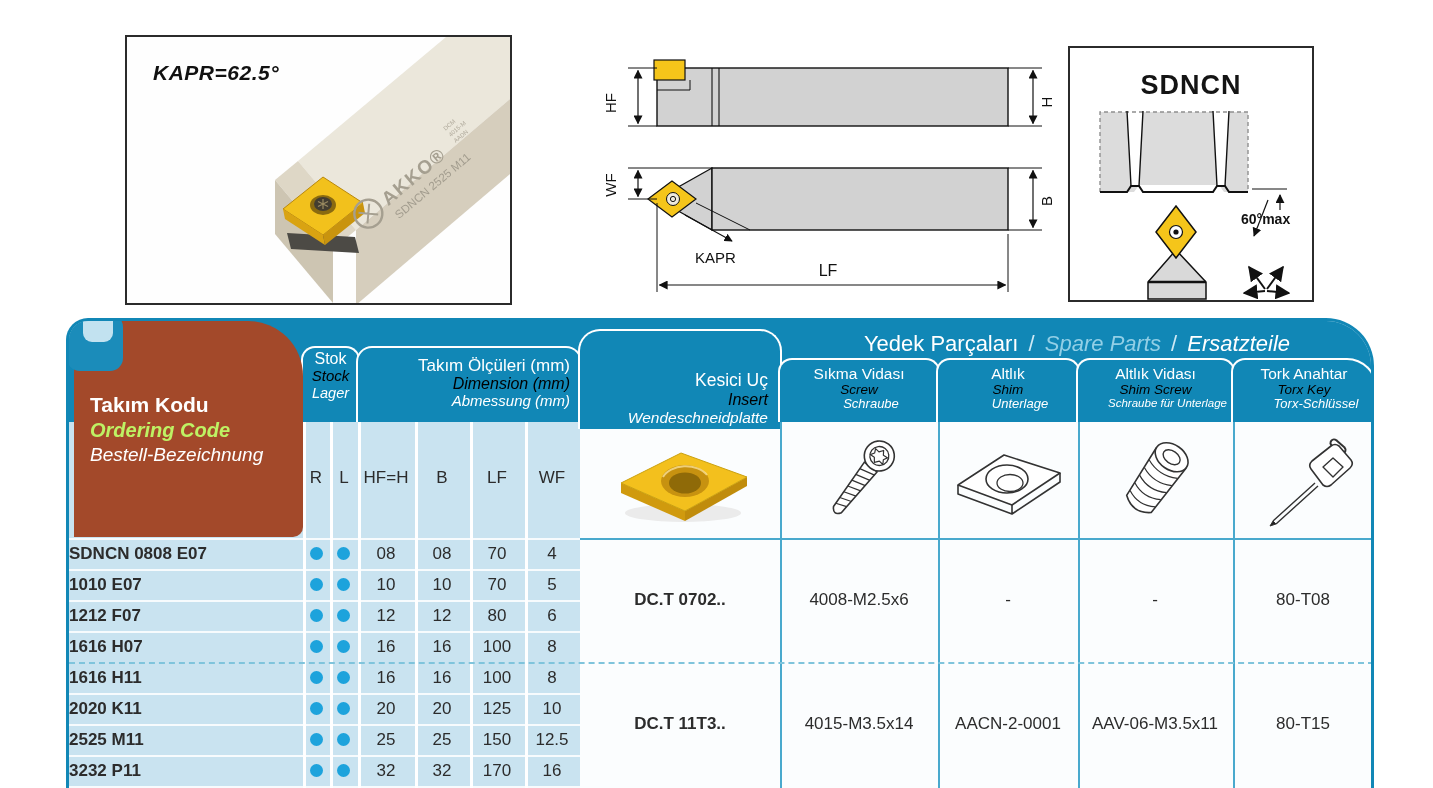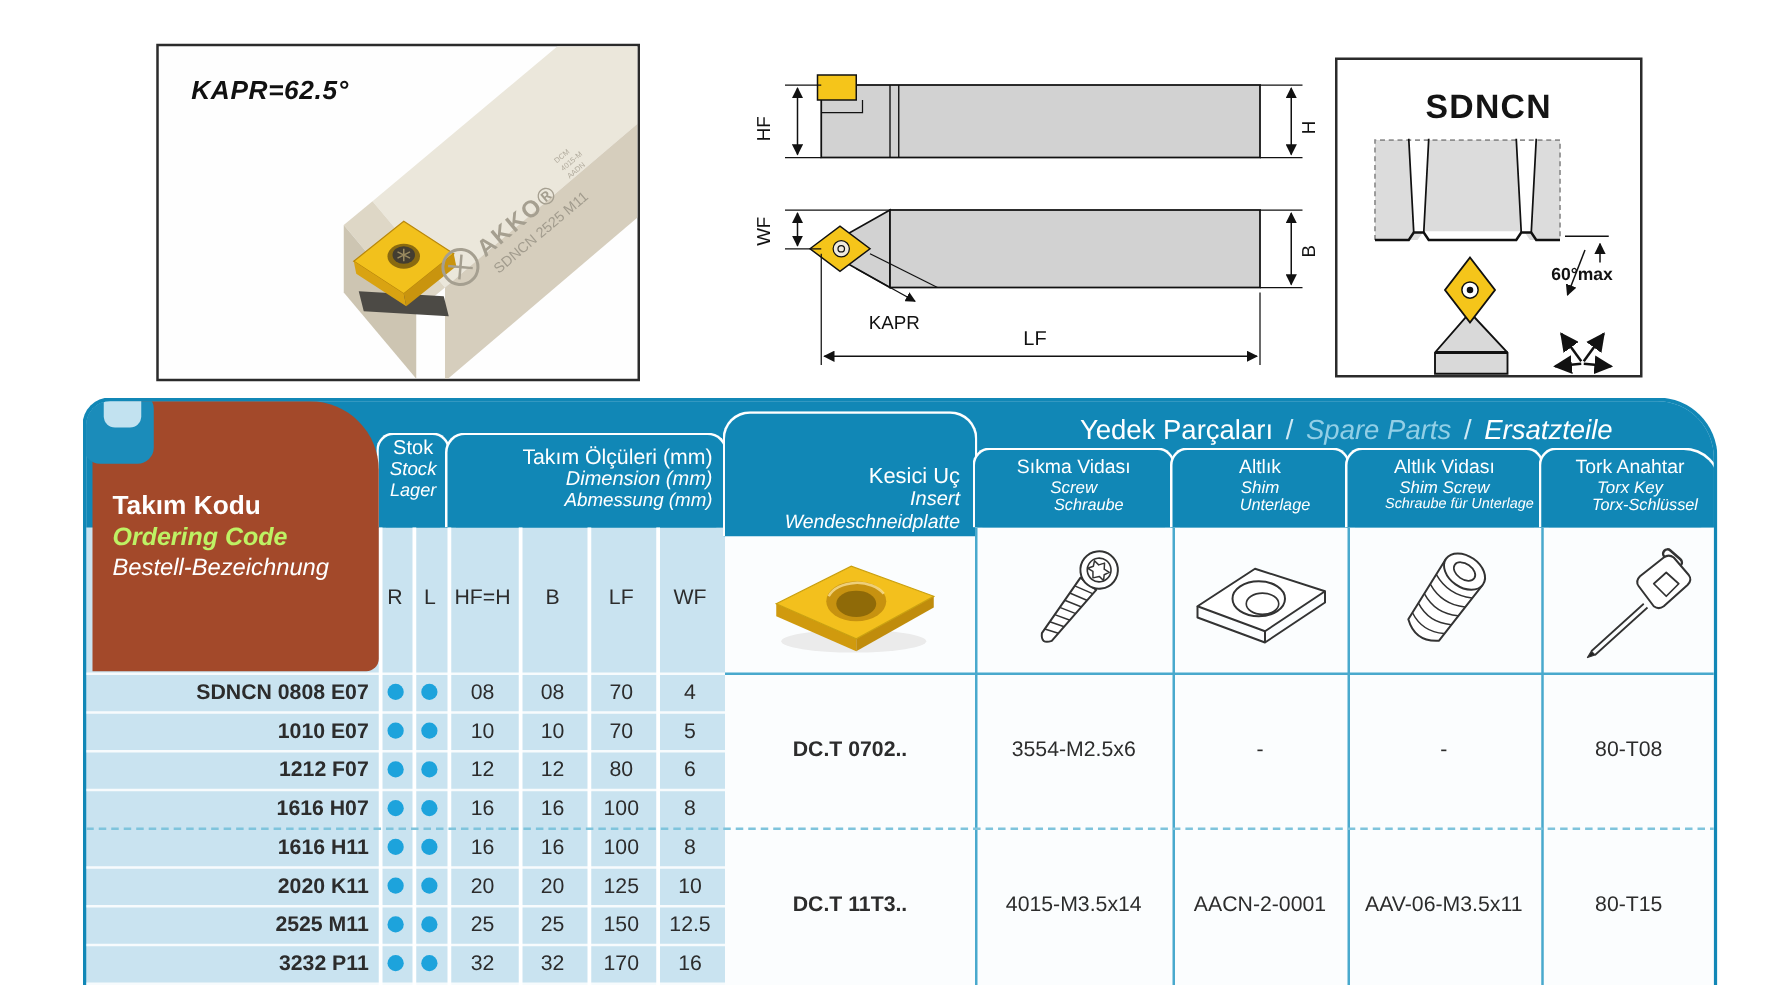--- a/index.html
+++ b/index.html
@@ -26,21 +26,21 @@
     background:#c9e3f0; border:3px solid #1187b6; border-bottom:none;
     border-radius:22px 48px 0 0; overflow:hidden; }
   .band { position:absolute; left:-3px; top:-3px; width:1308px; height:104px;
     background:#1187b6; border-radius:22px 48px 0 0; }
   .white-area { position:absolute; left:511px; top:101px; width:794px; height:369px;
     background:#fbfdfe; }
 
   .hdr-box { position:absolute; background:#1187b6; border:2px solid #fff; border-bottom:none;
     color:#fff; text-align:center; line-height:1.12; }
   .hdr-box .l1 { display:block; }
-  .hdr-box .l2 { display:block; font-style:italic; color:#ffffff; }
+  .hdr-box .l2 { display:block; font-style:italic; color:#000000; }
   .hdr-box .l3 { display:block; font-style:italic; }
   .hdr-stok   { left:232px; top:25px; width:59px; height:76px; border-radius:14px 14px 0 0; padding-top:2px; font-size:16px; }
   .hdr-stok .l2 { font-size:15px; } .hdr-stok .l3 { font-size:14.5px; }
   .hdr-dim    { left:287px; top:25px; width:226px; height:76px; border-radius:16px 16px 0 0; padding:8px 10px 0 0; font-size:17px; text-align:right; }
   .hdr-dim .l2 { font-size:16px; } .hdr-dim .l3 { font-size:15px; }
   .hdr-kesici { left:509px; top:8px; width:204px; height:100px; border-radius:22px 22px 0 0; padding:40px 12px 0 0; font-size:17.5px; text-align:right; }
   .hdr-kesici .l2 { font-size:16px; } .hdr-kesici .l3 { font-size:15.5px; }
   .hdr-sp { top:37px; height:64px; border-radius:14px 14px 0 0; padding-top:5px; font-size:15.5px; }
   .hdr-sp .l2 { font-size:13.5px; } .hdr-sp .l3 { font-size:13px;margin-left:24px; }
   .hdr-sp0 { left:709px; width:162px; }
@@ -69,21 +69,21 @@
   .vline-t { position:absolute; top:101px; bottom:0; width:2px; background:#49a9cd; }
   .hline-w { position:absolute; left:0; width:511px; height:2px; background:rgba(255,255,255,.85); }
   .hline-t { position:absolute; left:511px; width:794px; height:2px; background:#49a9cd; }
   .dash-div { position:absolute; left:0; width:1305px; top:341px; border-top:2px dashed #7fc4dc; z-index:2; }
 
   .sub-label { position:absolute; top:147px; transform:translateX(-50%); font-size:17px;
     color:#2c2c2c; }
 
   .t-row { position:absolute; left:0; width:511px; height:31px; }
   .t-code { position:absolute; left:0; top:0; width:226px; height:31px; line-height:31px;
-    text-align:right; font-size:17px; font-weight:700; color:#2c2c2c;padding-left:12px; }
+    font-size:17px; font-weight:700; color:#2c2c2c; }
   .dot { position:absolute; top:9px; width:13px; height:13px; border-radius:50%;
     background:#1da3dc; }
   .dot-r { left:241px; } .dot-l { left:268px; }
   .t-val { position:absolute; top:0; height:31px; line-height:31px; transform:translateX(-50%);
     font-size:17px; color:#2c2c2c; }
 
   .grp-val { position:absolute; transform:translate(-50%,-50%); font-size:17px; color:#2c2c2c;
     white-space:nowrap; }
   .grp-insert { font-weight:700; }
 
@@ -415,21 +415,21 @@
       <span class="t-code">3232 P11</span>
       <span class="dot dot-r"></span>
       <span class="dot dot-l"></span>
       <span class="t-val" style="left:317px">32</span>
       <span class="t-val" style="left:373px">32</span>
       <span class="t-val" style="left:428px">170</span>
       <span class="t-val" style="left:483px">16</span>
     </div>
 
     <div class="grp-val grp-insert" style="left:611px; top:279px">DC.T 0702..</div>
-    <div class="grp-val" style="left:790px; top:279px">3554-M2.5x6</div>
+    <div class="grp-val" style="left:790px; top:279px">4008-M2.5x6</div>
     <div class="grp-val" style="left:939px; top:279px">-</div>
     <div class="grp-val" style="left:1086px; top:279px">-</div>
     <div class="grp-val" style="left:1234px; top:279px">80-T08</div>
     <div class="grp-val grp-insert" style="left:611px; top:403px">DC.T 11T3..</div>
     <div class="grp-val" style="left:790px; top:403px">4015-M3.5x14</div>
     <div class="grp-val" style="left:939px; top:403px">AACN-2-0001</div>
     <div class="grp-val" style="left:1086px; top:403px">AAV-06-M3.5x11</div>
     <div class="grp-val" style="left:1234px; top:403px">80-T15</div>
   </div>
 </div>

